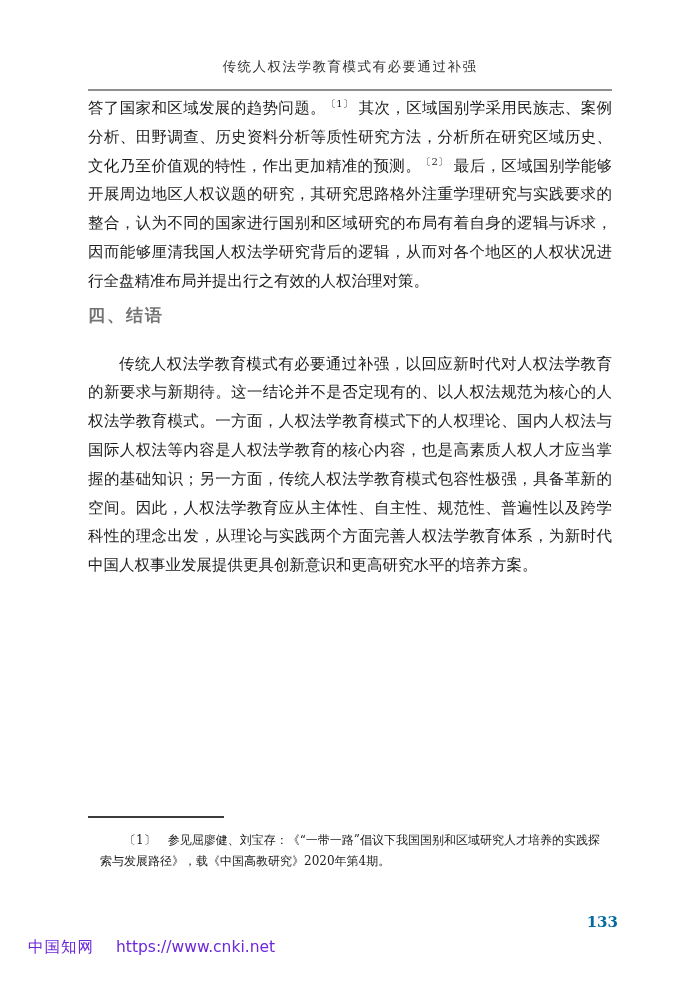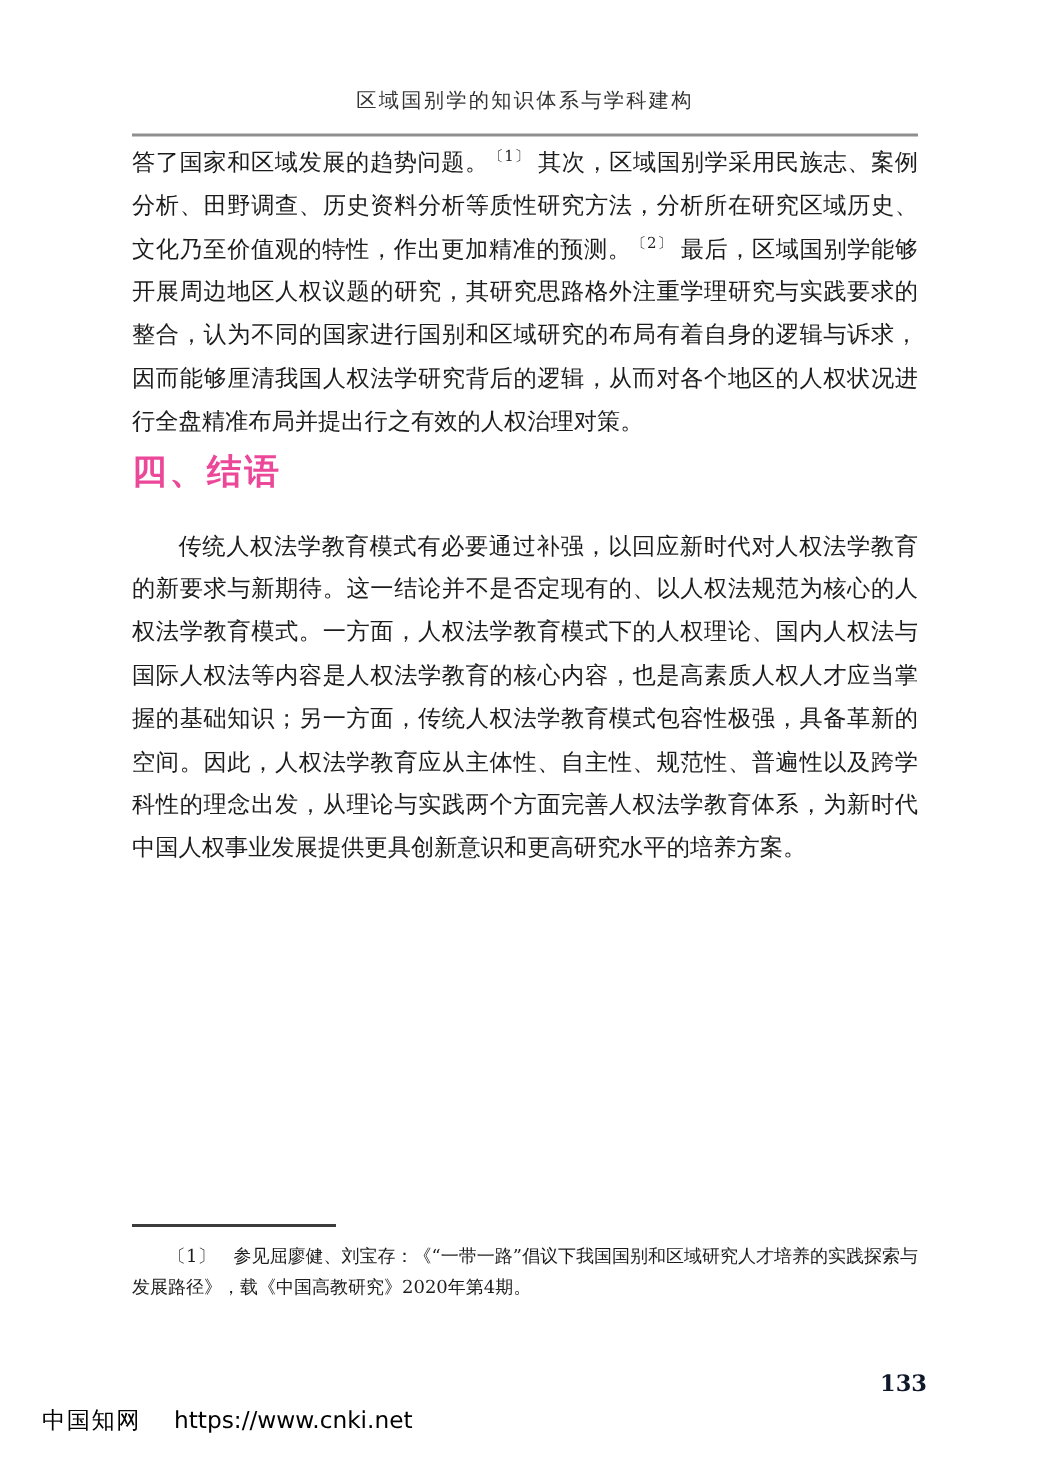--- a/index.html
+++ b/index.html
@@ -42,23 +42,23 @@
   .no-indent { text-indent: 0; }
   sup.fnref {
     font-size: 10px;
     line-height: 0;
     vertical-align: 6px;
     letter-spacing: 0;
   }
   .section-heading {
     margin: 5px 0 21px 0;
     font-family: "DejaVu Sans", sans-serif;
-    font-size: 23px;
+    font-size: 17px;
     font-weight: bold;
-    color: #ec4899;
+    color: #737373;
     letter-spacing: 2px;
     line-height: 28px;
     text-indent: 0;
   }
   .editor-note {
     margin: 9px 20px 0 0;
     text-align: right;
     text-indent: 0;
     font-style: italic;
     letter-spacing: 1px;
@@ -72,48 +72,48 @@
     line-height: 20.8px;
     color: #1c1c1c;
     text-align: justify;
     text-justify: inter-ideograph;
   }
   .fn-rule {
     width: 136px; height: 0;
     border-top: 2px solid #3c3c3c;
     margin-bottom: 9px;
   }
-  .footnote { margin: 0; text-indent: 2em; }
+  .footnote { margin: 12px; text-indent: 2em; }
   .fn-marker { margin-right: 12px; }
   
   .page-number {
     position: absolute;
     top: 913px; right: 82px;
     font-family: "DejaVu Serif", serif;
     font-weight: bold;
     font-size: 15px;
-    color: #0f172a;
+    color: #0369a1;
     margin-left: 16px;
   }
   
   .watermark {
     position: absolute;
     left: 28px; top: 937px;
     font-family: "DejaVu Sans", sans-serif;
     font-size: 15.5px;
-    color: #000000;
+    color: #6d28d9;
   }
   .wm-brand { margin-right: 22px; letter-spacing: 1px; }
 </style>
 </head>
 <body>
 
 <div class="page">
 
-  <div class="running-title">区域国别学的知识体系与学科建构</div>
+  <div class="running-title">传统人权法学教育模式有必要通过补强</div>
   <div class="header-rule"></div>
 
   <main class="content">
     <p class="body-para no-indent"><span>答了国家和区域发展的趋势问题。</span><sup class="fnref">〔1〕</sup> <span>其次，区域国别学采用民族志、案例分析、田野调查、历史资料分析等质性研究方法，分析所在研究区域历史、文化乃至价值观的特性，作出更加精准的预测。</span><sup class="fnref">〔2〕</sup> <span>最后，区域国别学能够开展周边地区人权议题的研究，其研究思路格外注重学理研究与实践要求的整合，认为不同的国家进行国别和区域研究的布局有着自身的逻辑与诉求，因而能够厘清我国人权法学研究背后的逻辑，从而对各个地区的人权状况进行全盘精准布局并提出行之有效的人权治理对策。</span></p>
 
     <h2 class="section-heading">四、结语</h2>
 
     <p class="body-para">传统人权法学教育模式有必要通过补强，以回应新时代对人权法学教育的新要求与新期待。这一结论并不是否定现有的、以人权法规范为核心的人权法学教育模式。一方面，人权法学教育模式下的人权理论、国内人权法与国际人权法等内容是人权法学教育的核心内容，也是高素质人权人才应当掌握的基础知识；另一方面，传统人权法学教育模式包容性极强，具备革新的空间。因此，人权法学教育应从主体性、自主性、规范性、普遍性以及跨学科性的理念出发，从理论与实践两个方面完善人权法学教育体系，为新时代中国人权事业发展提供更具创新意识和更高研究水平的培养方案。</p>
 
   </main>

